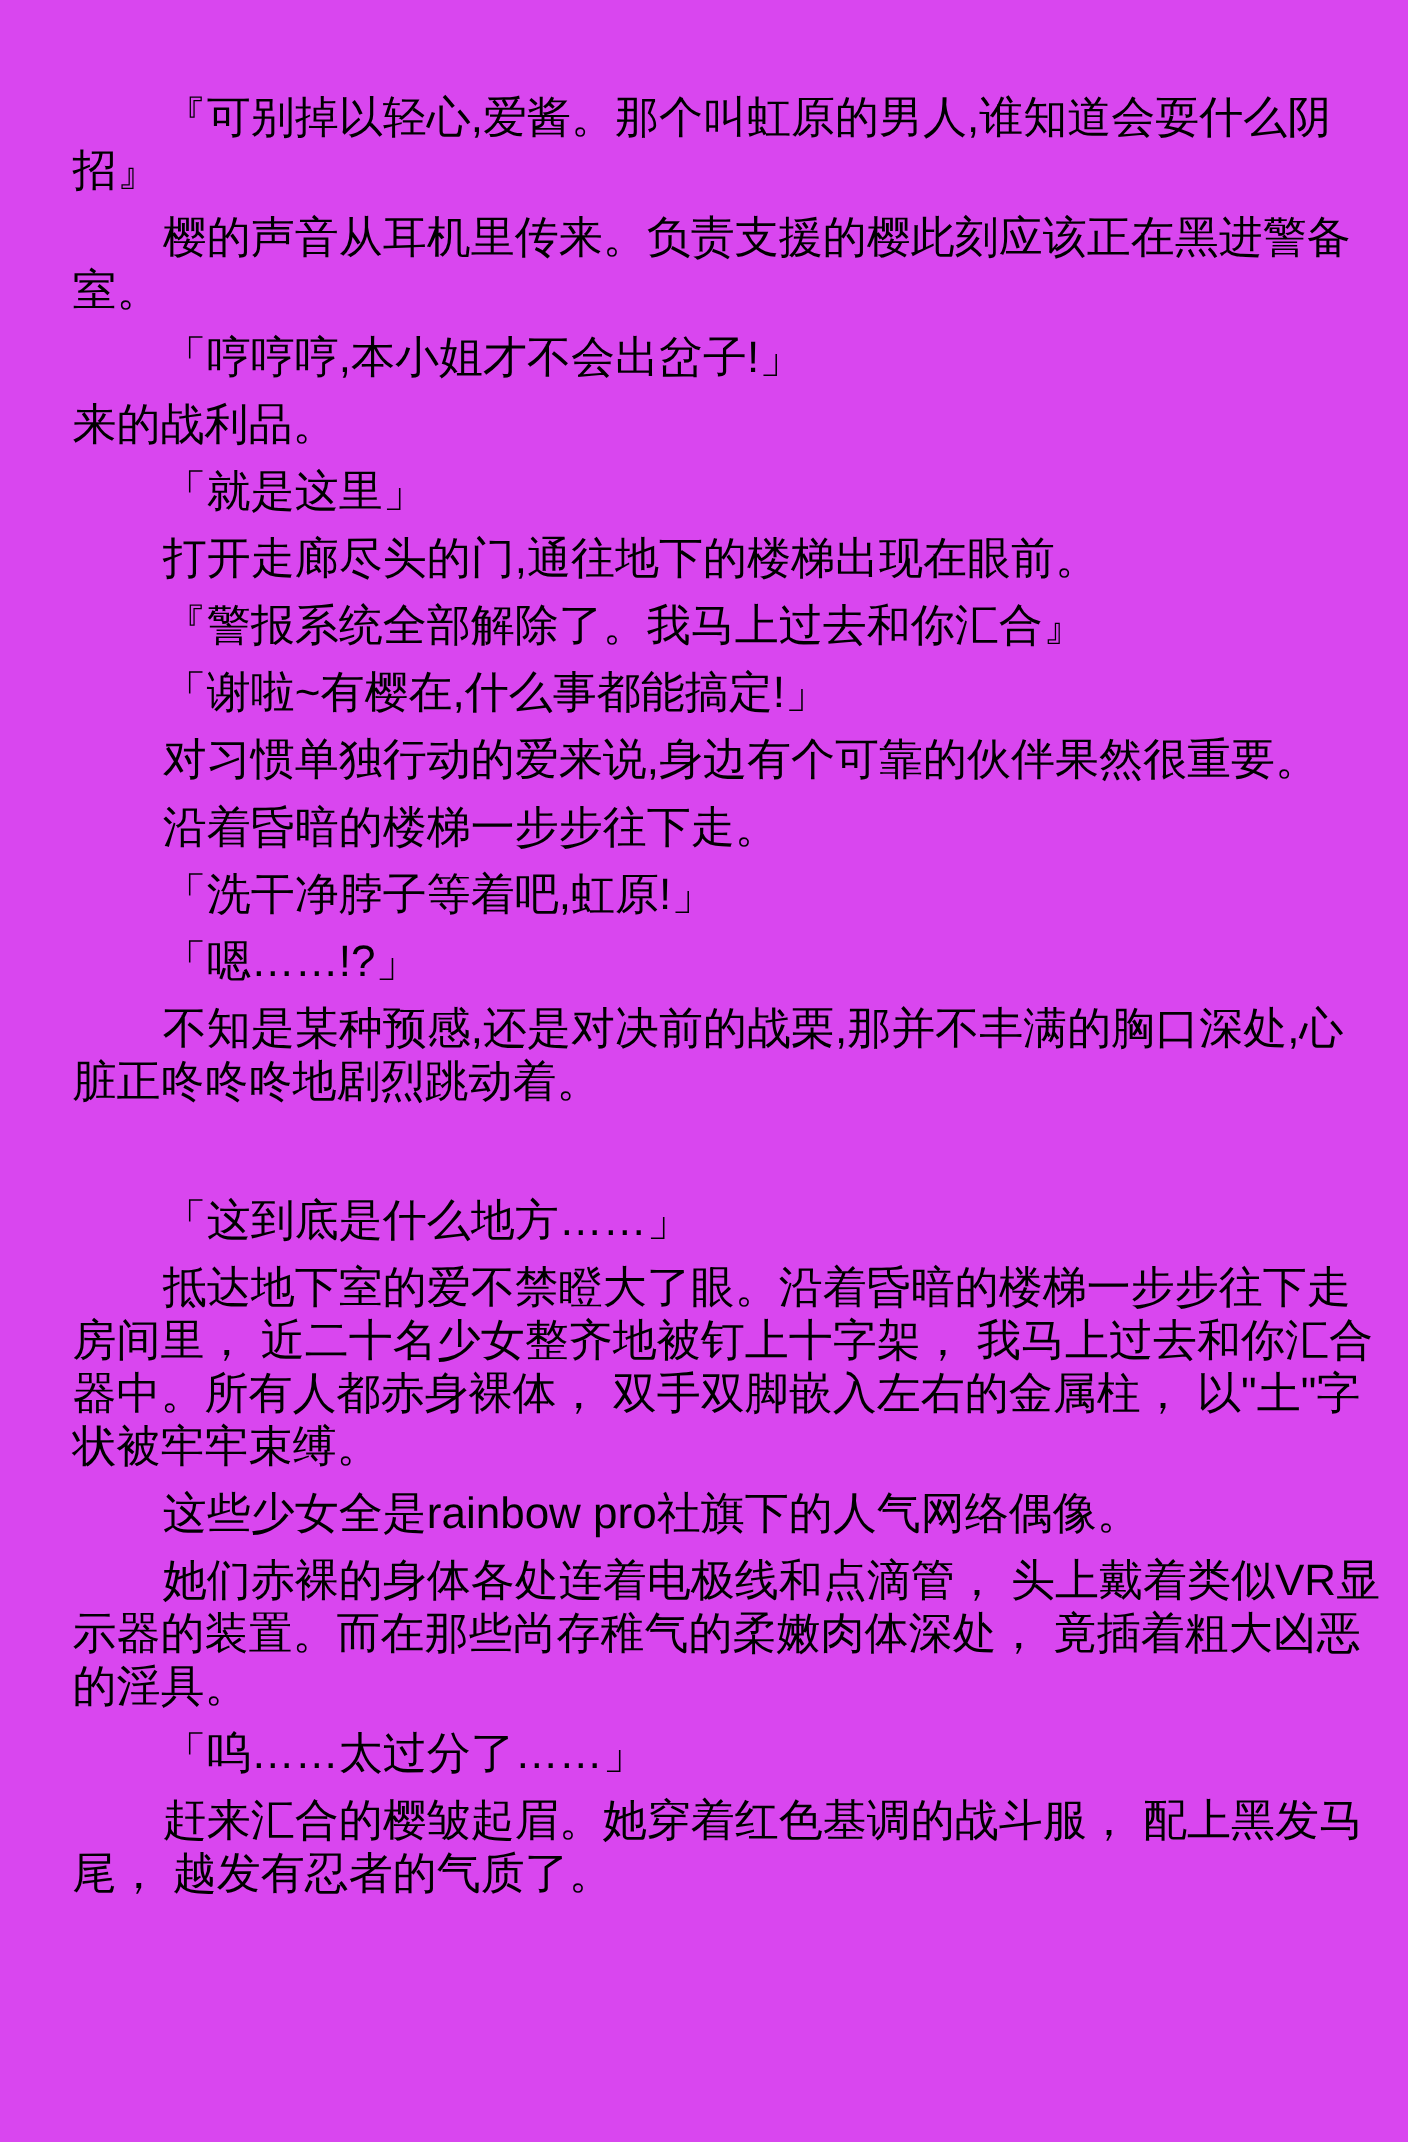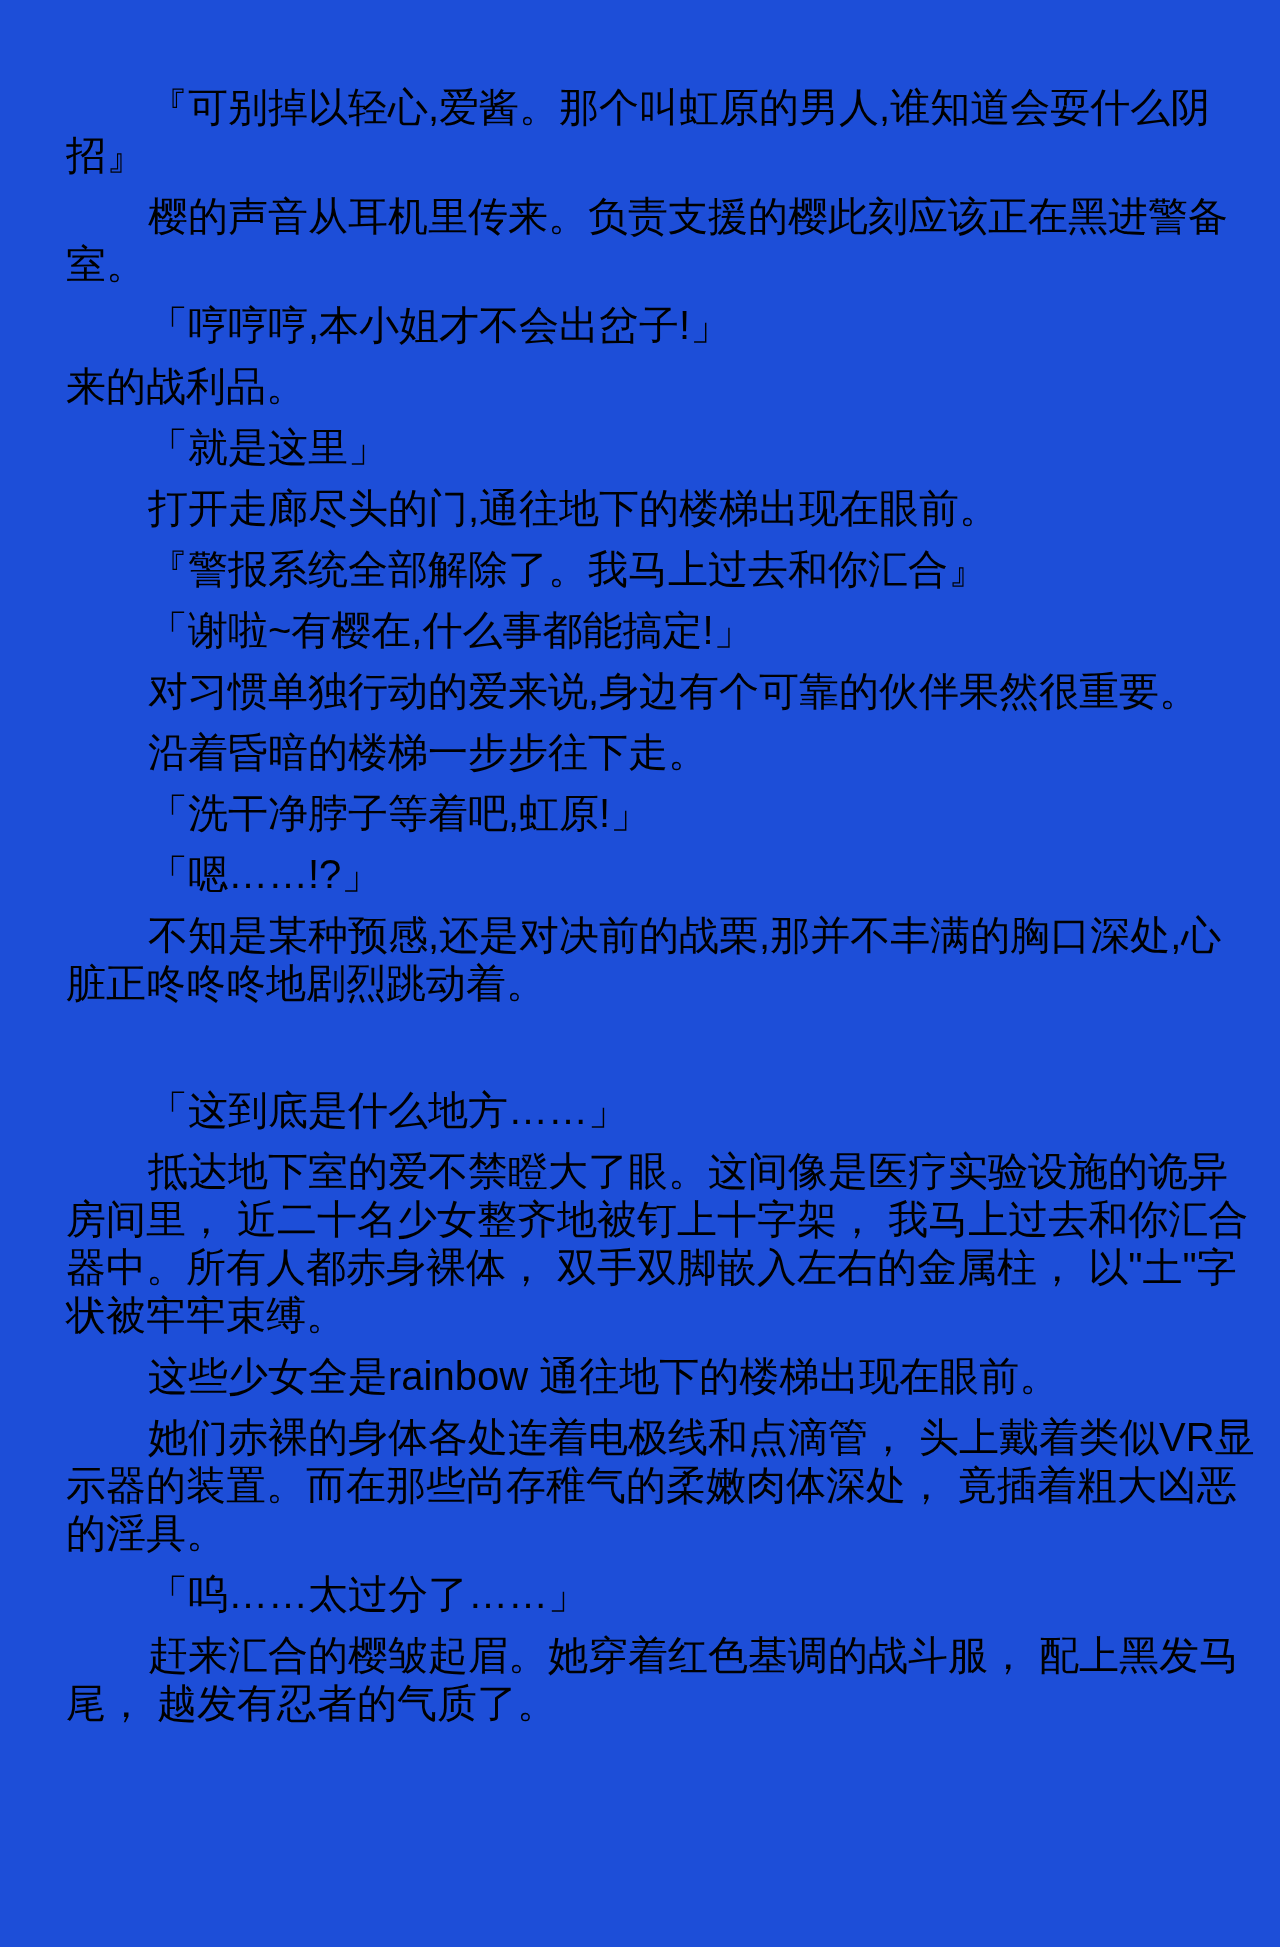--- a/index.html
+++ b/index.html
@@ -4,21 +4,21 @@
 <style>
   html, body {
     margin: 0;
     padding: 0;
     background: #ffffff;
   }
   .page {
     position: relative;
     width: 1280px;
     height: 1947px;
-    background: #1d4ed8;
+    background: #d946ef;
     overflow: hidden;
     box-sizing: border-box;
     padding: 83px 60px 0 66px;
     font-family: "Liberation Sans", sans-serif;
     font-size: 40px;
     line-height: 48px;
     color: #000000;
     font-weight: 500;
   }
   .para {
@@ -95,29 +95,29 @@
     <div class="ln">脏正咚咚咚地剧烈跳动着。</div>
   </div>
 
   <div class="spacer"></div>
 
   <div class="para">
     <div class="ln first">「这到底是什么地方……」</div>
   </div>
 
   <div class="para">
-    <div class="ln first">抵达地下室的爱不禁瞪大了眼。这间像是医疗实验设施的诡异</div>
+    <div class="ln first">抵达地下室的爱不禁瞪大了眼。沿着昏暗的楼梯一步步往下走</div>
     <div class="ln">房间里， 近二十名少女整齐地被钉上十字架， 我马上过去和你汇合</div>
     <div class="ln">器中。所有人都赤身裸体， 双手双脚嵌入左右的金属柱， 以"土"字</div>
     <div class="ln">状被牢牢束缚。</div>
   </div>
 
 
   <div class="para">
-    <div class="ln first">这些少女全是rainbow 通往地下的楼梯出现在眼前。</div>
+    <div class="ln first">这些少女全是rainbow pro社旗下的人气网络偶像。</div>
   </div>
 
   <div class="para">
     <div class="ln first">她们赤裸的身体各处连着电极线和点滴管， 头上戴着类似VR显</div>
     <div class="ln">示器的装置。而在那些尚存稚气的柔嫩肉体深处， 竟插着粗大凶恶</div>
     <div class="ln">的淫具。</div>
   </div>
 
   <div class="para">
     <div class="ln first">「呜……太过分了……」</div>

